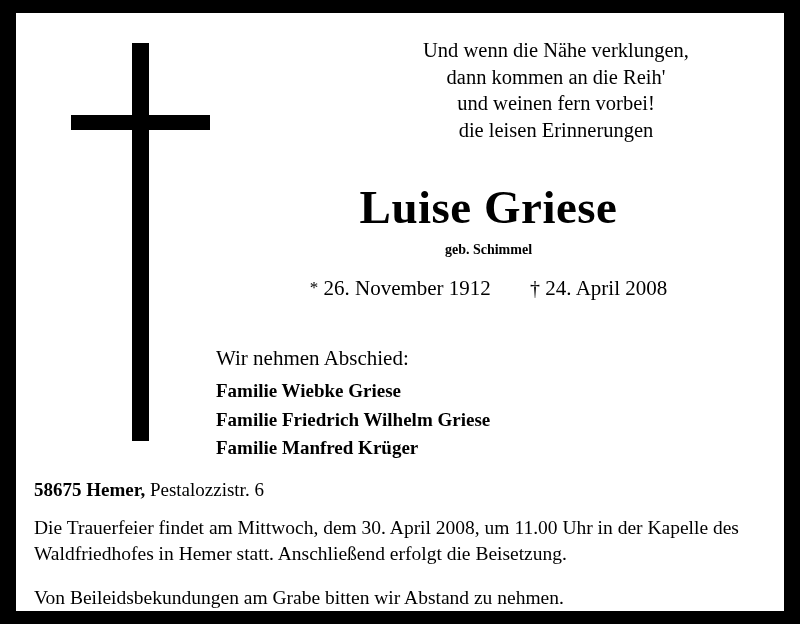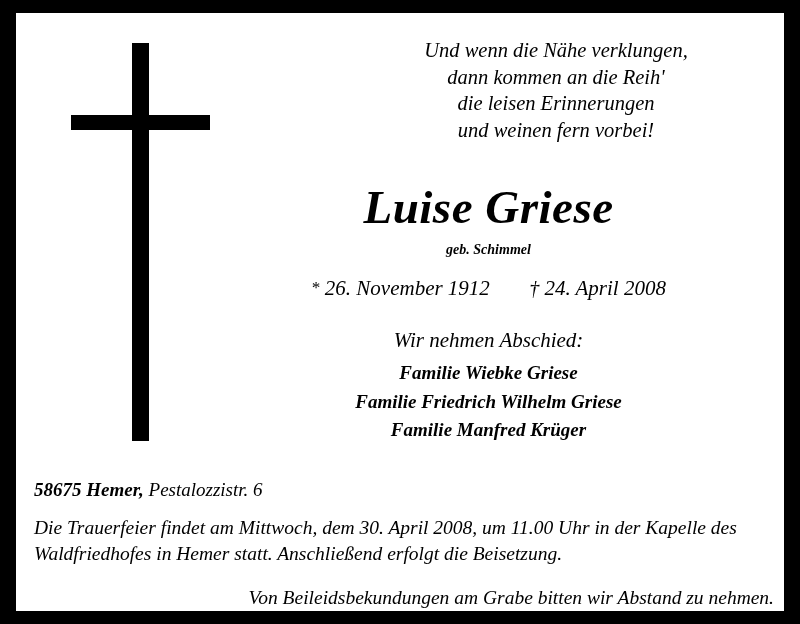--- a/index.html
+++ b/index.html
@@ -12,21 +12,20 @@
     height: 624px;
     font-family: "Liberation Serif", serif;
     color: #000;
   }
   .page {
     position: relative;
     width: 764px;
     height: 624px;
     background: #000000;
     box-sizing: border-box;
-    font-style: italic;
   }
   .notice {
     position: absolute;
     left: 16px;
     top: 13px;
     width: 768px;
     height: 598px;
     background: #ffffff;
     box-sizing: border-box;
     overflow: hidden;
@@ -91,23 +90,23 @@
     font-size: 21px;
     line-height: 22px;
   }
   .dates .birth { margin-right: 34px; }
   .dates .sym { font-size: 17px; vertical-align: 2px; }
   .dates .dagger { font-size: 20px; }
   
   .farewell {
     position: absolute;
     left: 200px;
-    top: 314px;
+    top: 332px;
     width: 545px;
-    text-align: center;
+    text-align: left;
   }
   .farewell .intro {
     font-size: 21px;
     line-height: 27px;
   }
   .farewell .fam {
     font-size: 19px;
     font-weight: bold;
     line-height: 28.5px;
     margin-top: 5px;
@@ -125,38 +124,38 @@
   
   .footer {
     position: absolute;
     left: 18px;
     top: 502px;
     width: 740px;
     font-size: 19.5px;
     line-height: 26px;
   }
   .footer .p1 { margin: 0; }
-  .footer .p2 { margin: 18px 0 0 0; text-align: right; }
+  .footer .p2 { margin: 18px 0 0 0; }
 </style>
 </head>
 <body>
 
 <div class="page">
   <div class="notice">
 
     <div class="cross">
       <div class="vbar"></div>
       <div class="hbar"></div>
     </div>
 
     <div class="verse">
       <div>Und wenn die Nähe verklungen,</div>
       <div>dann kommen an die Reih'</div>
+      <div>und weinen fern vorbei!</div>
       <div>die leisen Erinnerungen</div>
-      <div>und weinen fern vorbei!</div>
     </div>
 
     <div class="nameblock">
       <div class="name">Luise Griese</div>
       <div class="maiden">geb. Schimmel</div>
       <div class="dates">
         <span class="birth">
           <span class="sym">*</span>
           <span>26. November 1912</span>
         </span>

